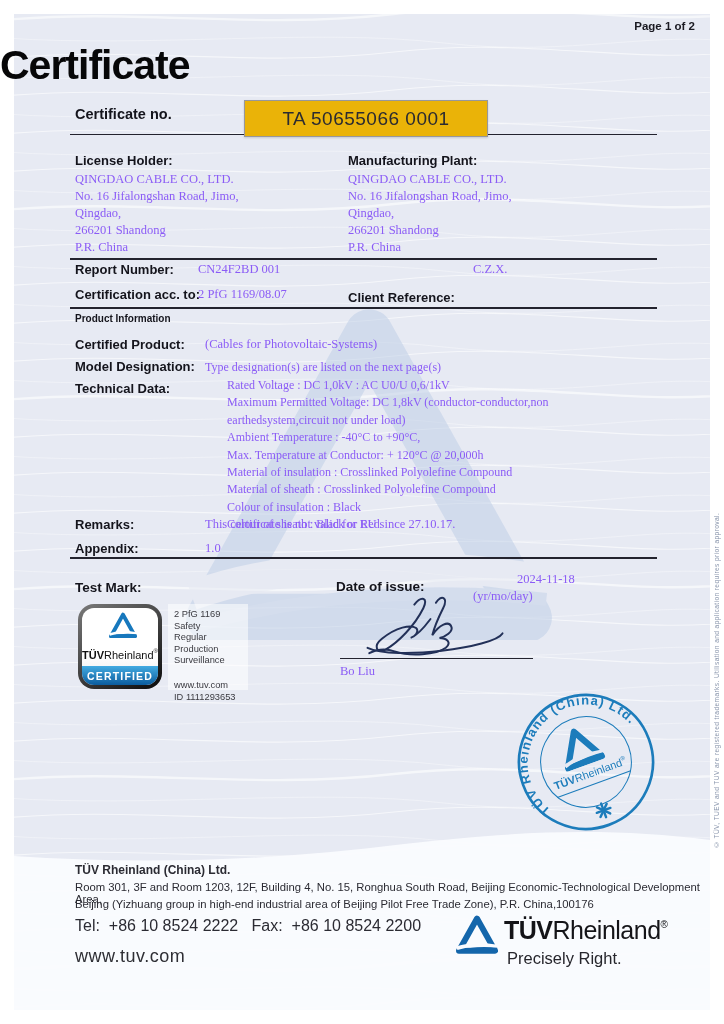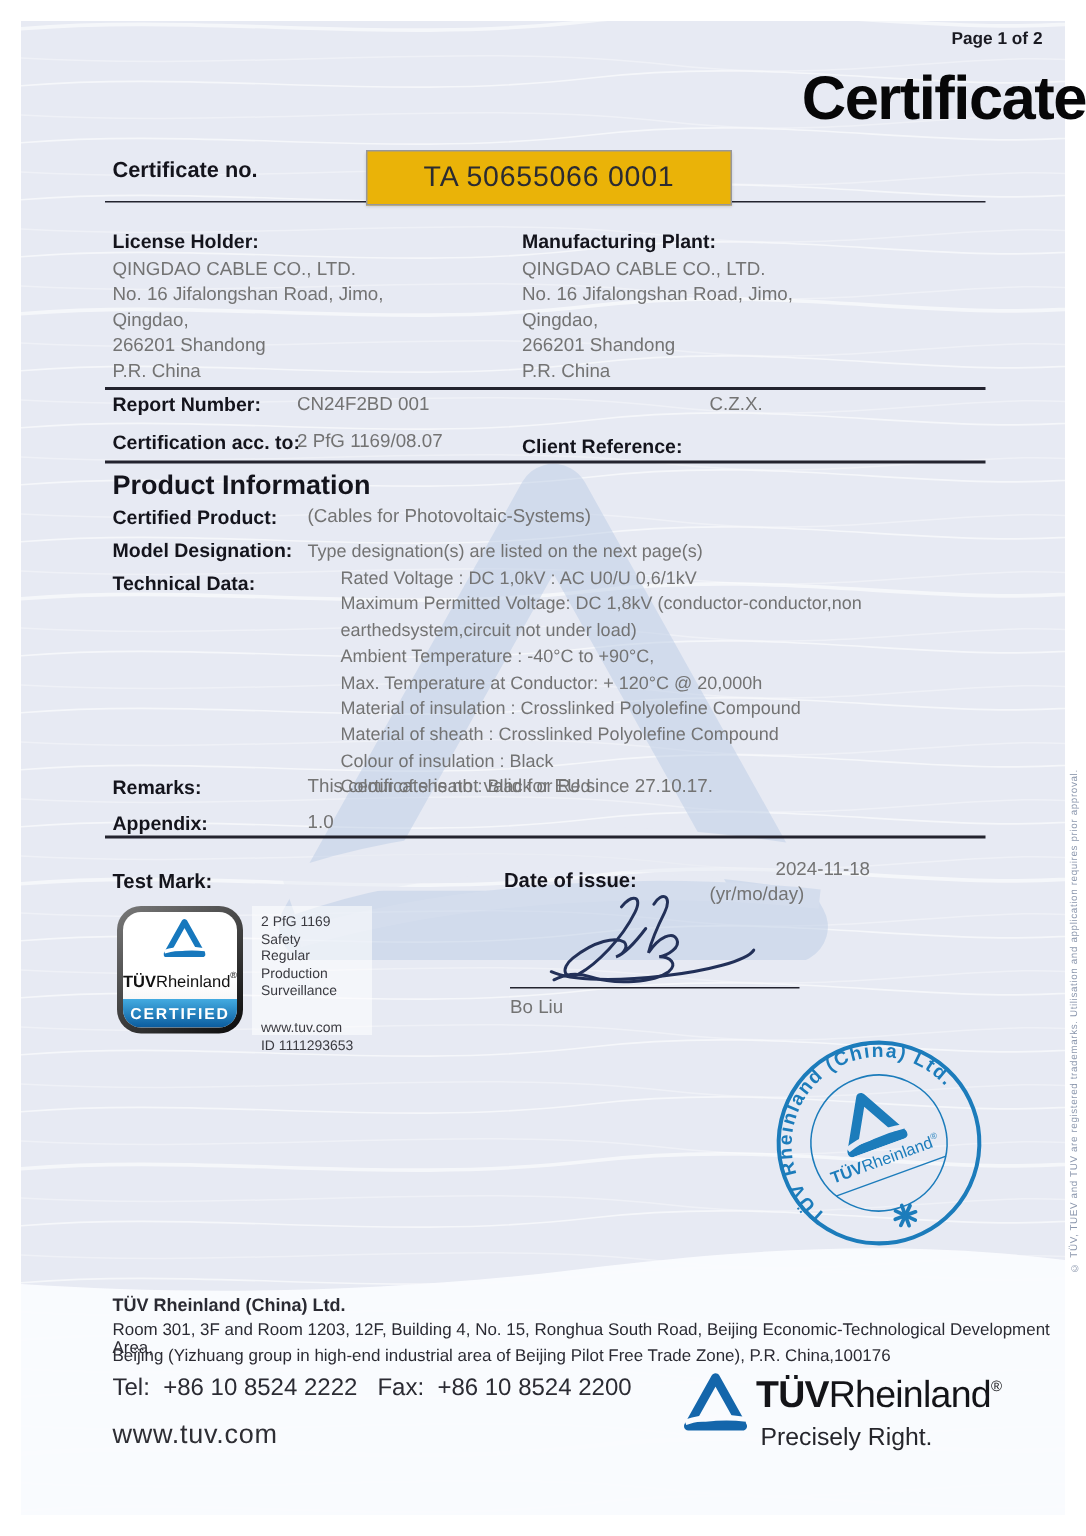--- a/index.html
+++ b/index.html
@@ -1,23 +1,23 @@
 <!DOCTYPE html>
 <html><head>
 <meta charset="utf-8">
 <style>
   html,body{margin:0;padding:0;background:#fff;}
   #page{position:relative;width:724px;height:1024px;background:#ffffff;overflow:hidden;
         font-family:"Liberation Sans",sans-serif;color:#15151f;}
   #sheet{position:absolute;left:14px;top:14px;width:696px;height:996px;background:#e7eaf3;}
   .abs{position:absolute;}
   .lbl{font-weight:700;font-size:13px;color:#14141c;}
-  .mono{font-family:Liberation Sans, sans-serif;font-size:12.5px;color:#737373;}
+  .mono{font-family:Liberation Serif, serif;font-size:12.5px;color:#8b5cf6;}
   .rule{position:absolute;background:#23232e;}
-  #title{position:absolute;left:0;right:0;top:42px;text-align:right;font-size:41px;font-weight:700;
+  #title{position:absolute;left:0;right:0;top:42px;text-align:left;font-size:41px;font-weight:700;
          letter-spacing:-1px;color:#070708;}
   #pageind{position:absolute;right:29px;top:20px;font-size:11.5px;font-weight:700;color:#1a1a22;}
   #certbox{position:absolute;left:244px;top:100px;width:242px;height:35px;background:#eab308;
            border:1px solid #97979b;display:flex;align-items:center;justify-content:center;
            font-size:19px;color:#2b2b31;letter-spacing:.5px;box-shadow:0 1px 2px rgba(0,0,0,.15);}
   .addr div{line-height:16.9px;}
   .tech div{line-height:17.4px;white-space:pre;padding-left:22px;}
   .mono12{font-size:12px;}
   
   #badge{position:absolute;left:78px;top:604px;width:84px;height:85px;border-radius:16px;
@@ -153,21 +153,21 @@
   <div class="abs lbl" style="left:75px;top:262px;">Report Number:</div>
   <div class="abs mono" style="left:198px;top:262px;">CN24F2BD 001</div>
   <div class="abs lbl" style="left:348px;top:262px;margin-top:28px;">Client Reference:</div>
   <div class="abs mono" style="left:473px;top:262px;">C.Z.X.</div>
 
   <div class="abs lbl" style="left:75px;top:287px;">Certification acc. to:</div>
   <div class="abs mono" style="left:198px;top:287px;">2 PfG 1169/08.07</div>
 
   <div class="rule" style="left:70px;top:307px;width:587px;height:1.5px;"></div>
 
-  <div class="abs lbl" style="left:75px;top:313px;font-size:18px;">Product Information</div>
+  <div class="abs lbl" style="left:75px;top:313px;font-size:10px;">Product Information</div>
 
   <div class="abs lbl" style="left:75px;top:337px;">Certified Product:</div>
   <div class="abs mono" style="left:205px;top:337px;">(Cables for Photovoltaic-Systems)</div>
 
   <div class="abs lbl" style="left:75px;top:359px;">Model Designation:</div>
   <div class="abs mono mono12" style="left:205px;top:360px;">Type designation(s) are listed on the next page(s)</div>
 
   <div class="abs lbl" style="left:75px;top:381px;">Technical Data:</div>
   <div class="abs mono mono12 tech" style="left:205px;top:377px;">
     <div>Rated Voltage : DC 1,0kV : AC U0/U 0,6/1kV</div>

